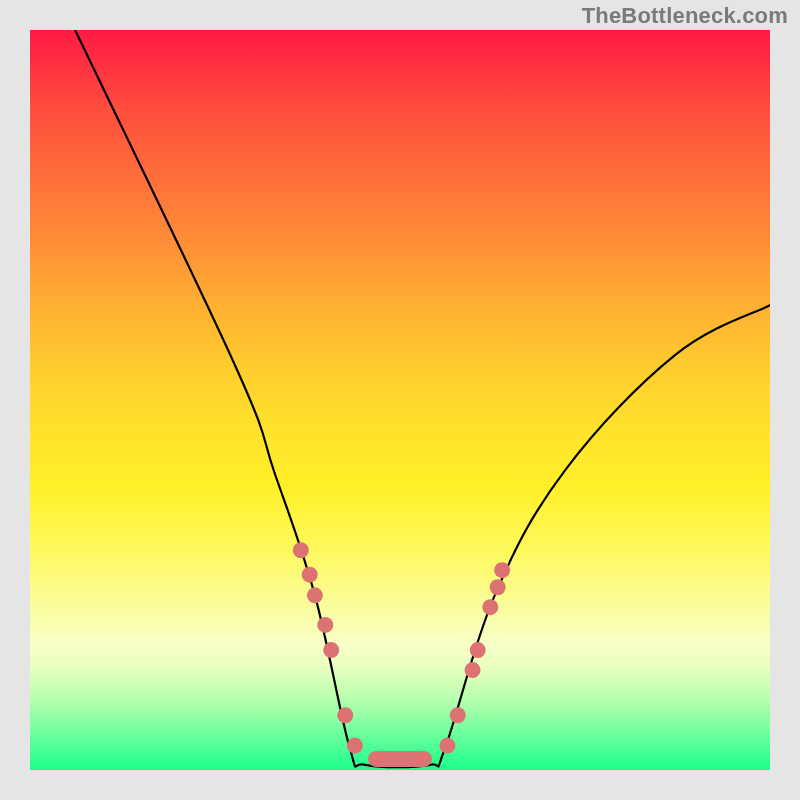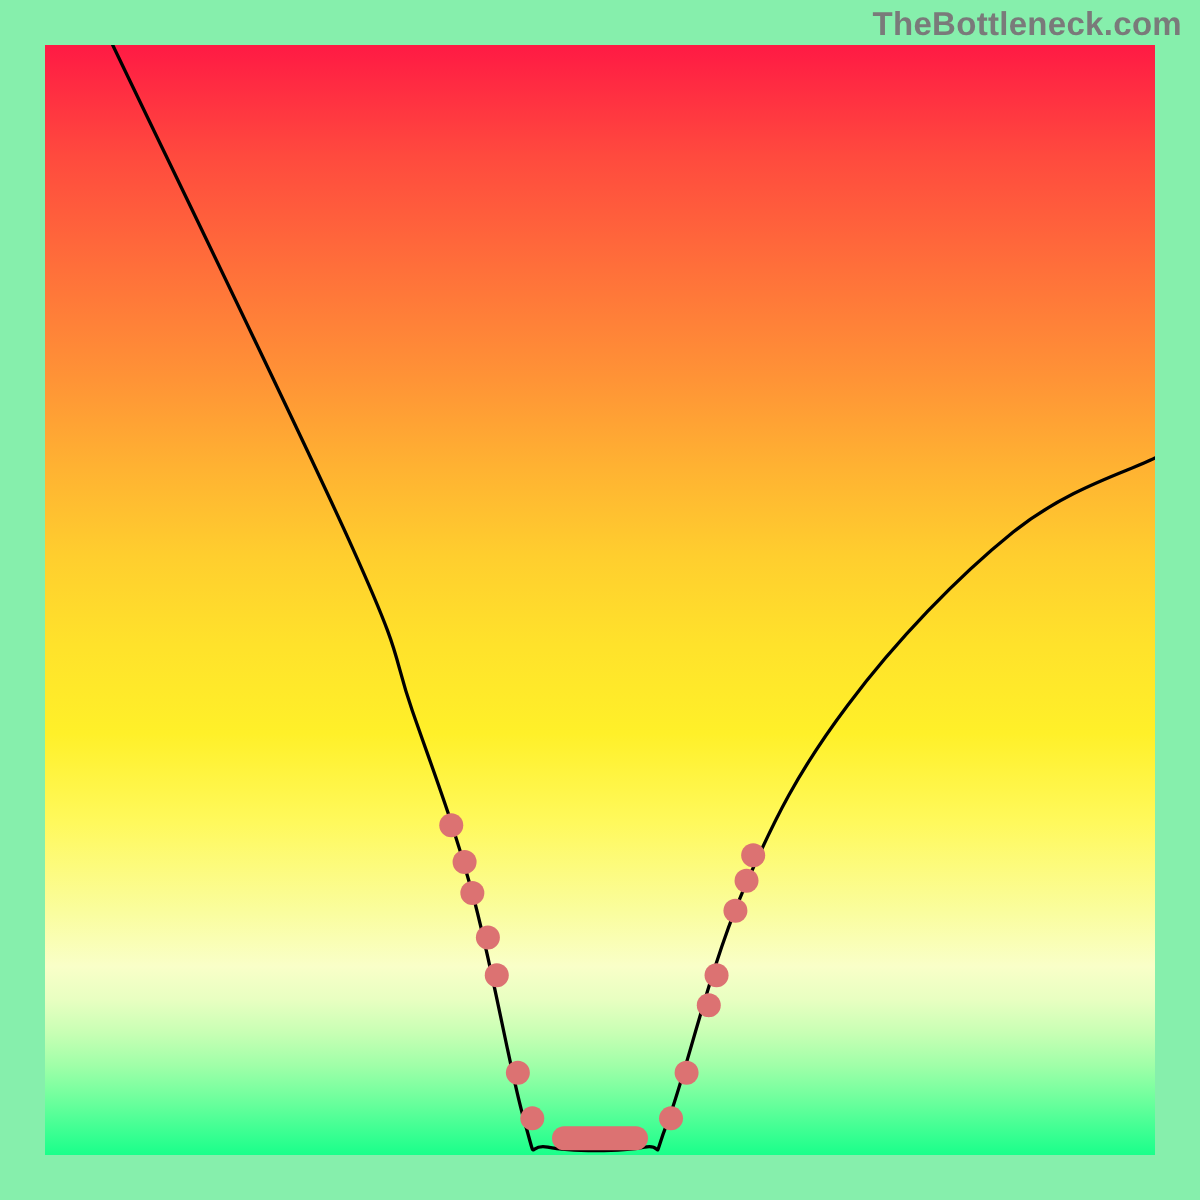--- a/index.html
+++ b/index.html
@@ -10,21 +10,21 @@
     overflow: hidden;
     background: #000;
     font-family: Arial, Helvetica, sans-serif;
   }
   .frame {
     position: absolute;
     top: 0;
     left: 0;
     width: 800px;
     height: 800px;
-    background: #86efac;
+    background: #e5e5e5;
   }
   .plot-area {
     position: absolute;
     top: 30px;
     left: 30px;
     width: 740px;
     height: 740px;
     background: linear-gradient(to bottom,
       #ff1a44 0%,
       #ff4a3e 10%,

